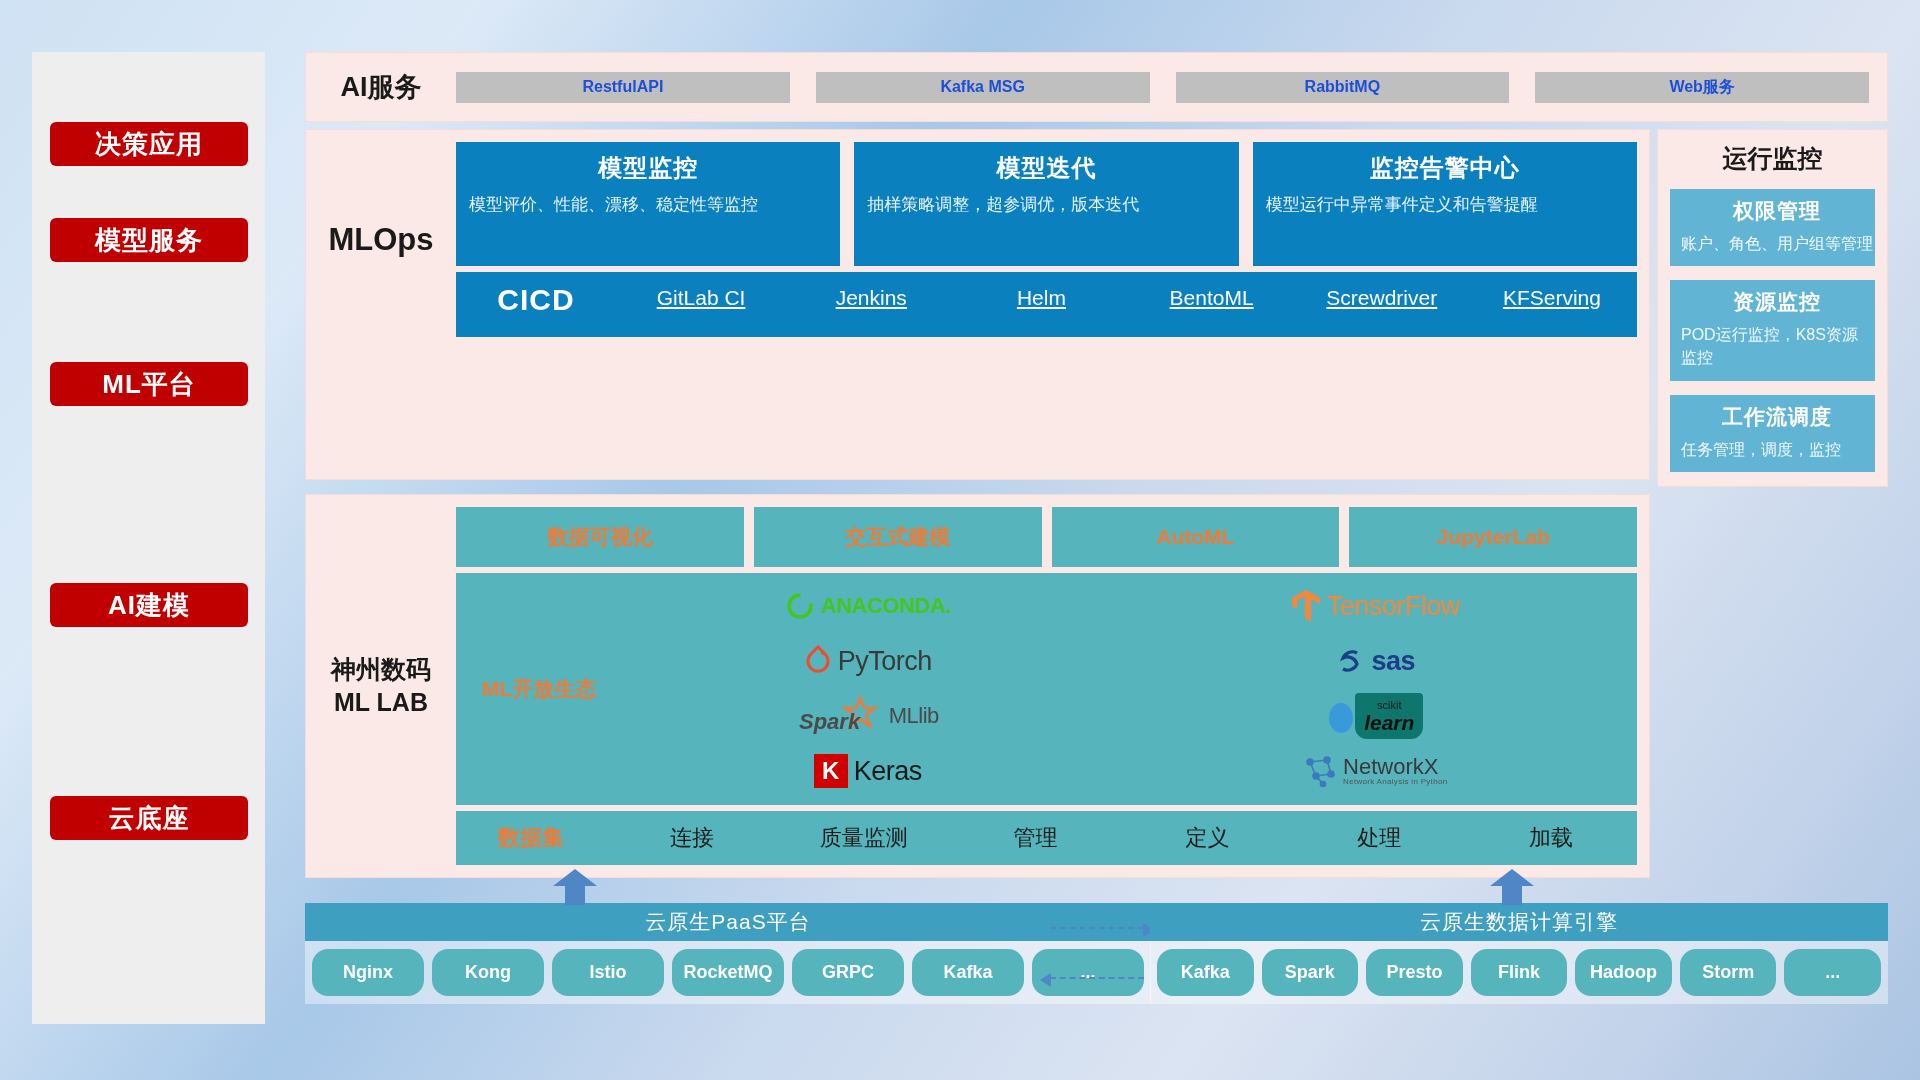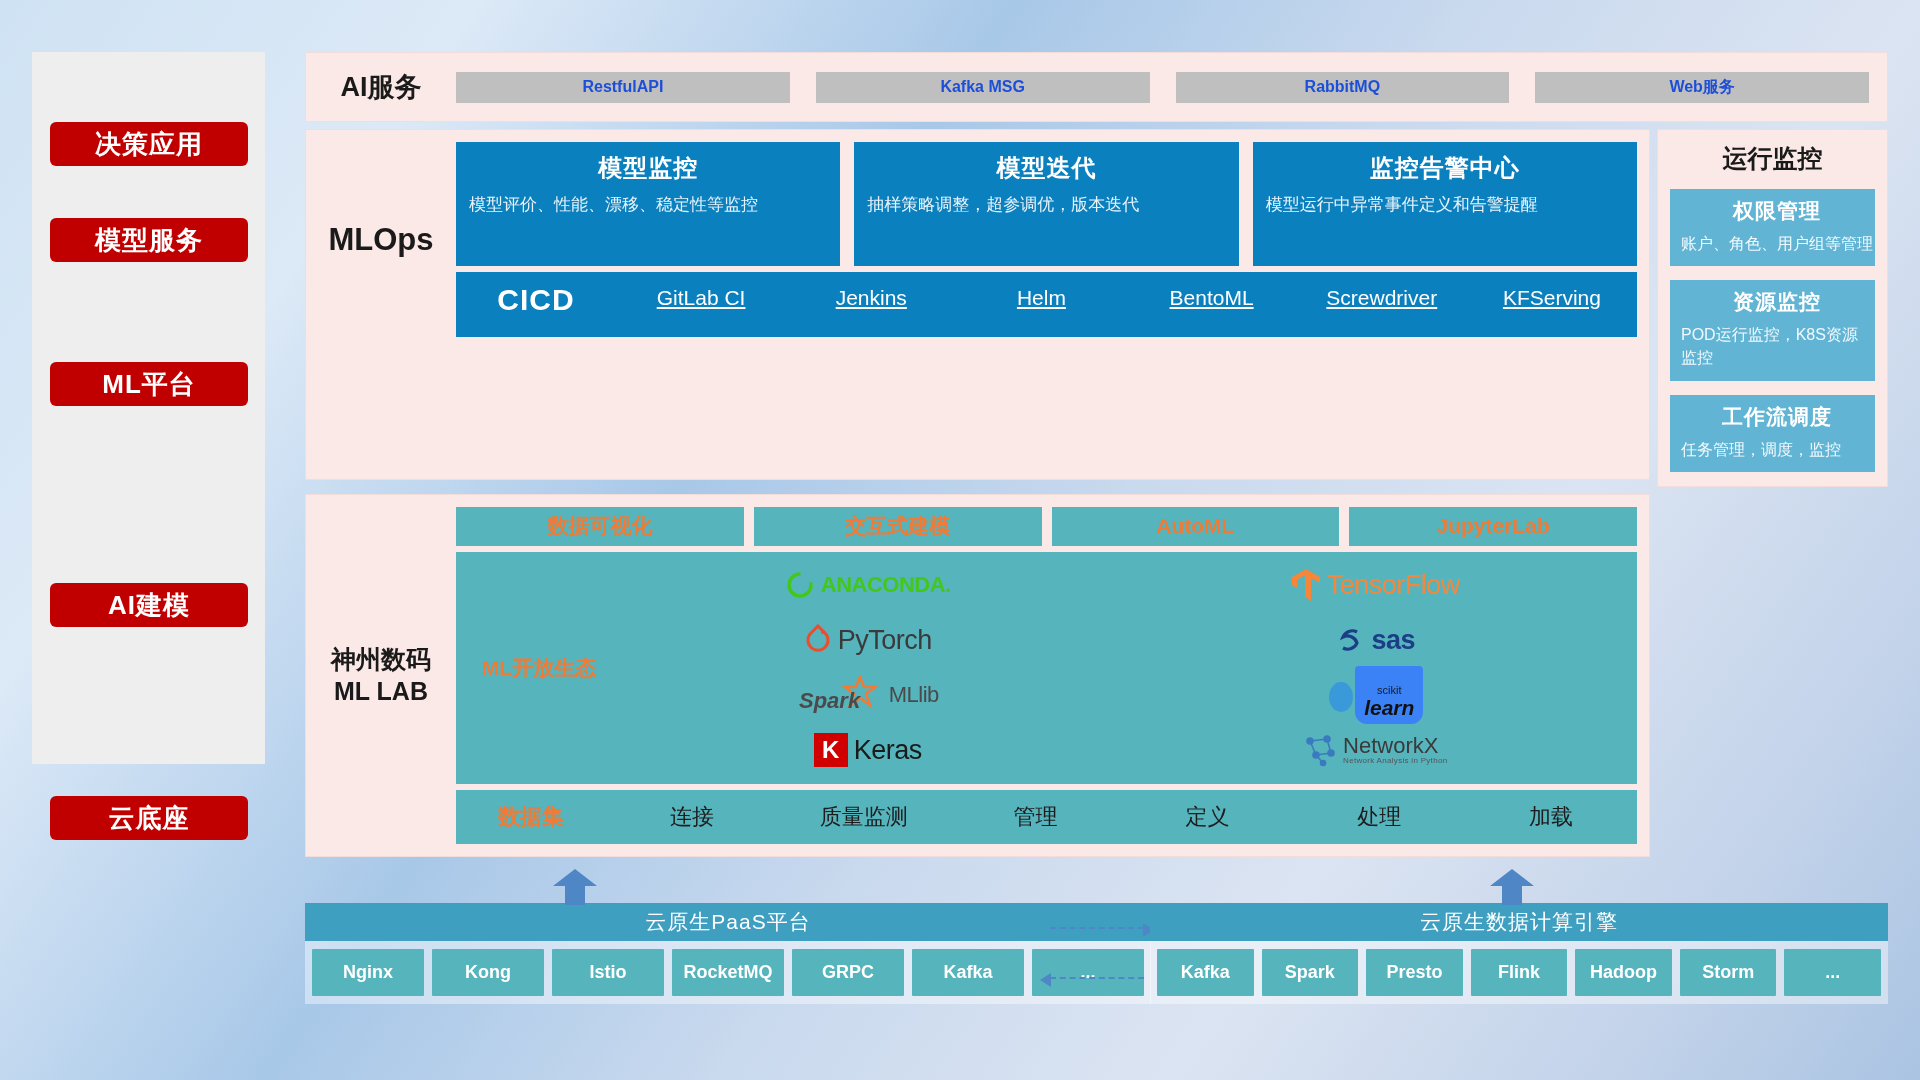--- a/index.html
+++ b/index.html
@@ -8,21 +8,21 @@
     font-family: "Liberation Sans", "DejaVu Sans", sans-serif;
     background: linear-gradient(125deg, #cfe2f3 0%, #dce9f7 18%, #a8c8e8 38%, #c9d9ee 55%, #dbe4f2 72%, #c3d3ea 88%, #aac4e2 100%);
     overflow: hidden;
     position: relative;
   }
 
   
   #left-rail {
     position: absolute;
     left: 32px; top: 52px;
-    width: 233px; height: 712px;
+    width: 233px; height: 972px;
     background: #eeeeee;
   }
   .rail-chip {
     position: absolute;
     left: 18px; width: 198px; height: 44px;
     background: #c00000;
     border-radius: 6px;
     color: #ffffff;
     font-size: 26px; font-weight: bold;
     display: flex; align-items: center; justify-content: center;
@@ -122,21 +122,21 @@
   
   #band-mllab { width: 1345px; padding: 12px 12px 12px 0; }
   .mllab-inner { display: flex; align-items: center; }
   .mllab-label {
     width: 150px; flex: 0 0 150px; text-align: center;
     font-size: 25px; font-weight: bold; color: #1a1a1a; line-height: 1.3;
   }
   .mllab-right { flex: 1; display: flex; flex-direction: column; gap: 6px; }
   .mllab-toprow { display: flex; gap: 10px; }
   .mllab-tool {
-    flex: 1; height: 39px; background: #56b4bd;
+    flex: 1; height: 60px; background: #56b4bd;
     display: flex; align-items: center; justify-content: center;
     font-size: 21px; font-weight: bold; color: #ef7b36;
   }
   .eco-row {
     background: #56b4bd; display: flex; align-items: center;
     padding: 6px 8px; min-height: 118px;
   }
   .eco-label {
     flex: 0 0 150px; text-align: center;
     font-size: 21px; font-weight: bold; color: #ef7b36;
@@ -167,21 +167,21 @@
   .cloud-header {
     height: 38px; background: #3f9fc0; color: #fff;
     display: flex; align-items: center; justify-content: center;
     font-size: 21px; letter-spacing: 1px;
   }
   .cloud-body {
     background: rgba(255,255,255,0.42);
     padding: 8px 7px; display: flex; gap: 8px;
   }
   .cloud-chip {
-    flex: 1; min-height: 47px; background: #56b4bd; border-radius: 1px;
+    flex: 1; min-height: 47px; background: #56b4bd; border-radius: 16px;
     color: #fff; font-size: 18px; font-weight: bold;
     display: flex; align-items: center; justify-content: center;
     text-align: center; line-height: 1.15; padding: 2px 3px;
     word-break: break-word;
   }
   .up-arrow { position: absolute; top: -34px; }
   #arrow-paas { left: 248px; }
   #arrow-data { left: 340px; }
 
   .h-arrow {
@@ -321,21 +321,21 @@
                 <polygon points="63,2 67,12 78,12 69,19 73,30 63,23 53,30 57,19 48,12 59,12" fill="none" stroke="#ef7b36" stroke-width="2.6"></polygon>
                 <text x="2" y="33" font-family="Liberation Sans, sans-serif" font-size="22" font-weight="bold" font-style="italic" fill="#4a4a4a">Spark</text>
               </svg>
               <span class="logo-text" style="color:#4a4a4a;font-size:22px">MLlib</span>
             </div>
 
             <div class="logo">
               <svg width="38" height="40" viewBox="0 0 38 40">
                 <ellipse cx="14" cy="22" rx="12" ry="15" fill="#3a99d8"></ellipse>
               </svg>
-              <div style="background:#3b82f6;border-radius:4px 4px 12px 12px;padding:18px 9px 4px 9px;margin-left:-16px">
+              <div style="background:#0f766e;border-radius:4px 4px 12px 12px;padding:6px 9px 4px 9px;margin-left:-16px">
                 <div style="font-size:11px;color:#1a1a1a;text-align:center">scikit</div>
                 <div style="font-size:21px;font-style:italic;font-weight:bold;color:#111">learn</div>
               </div>
             </div>
 
             <div class="logo">
               <div style="background:#d00000;width:34px;height:34px;display:flex;align-items:center;justify-content:center;color:#fff;font-size:24px;font-weight:bold">K</div>
               <span class="logo-text" style="color:#1a1a1a">Keras</span>
             </div>
 

